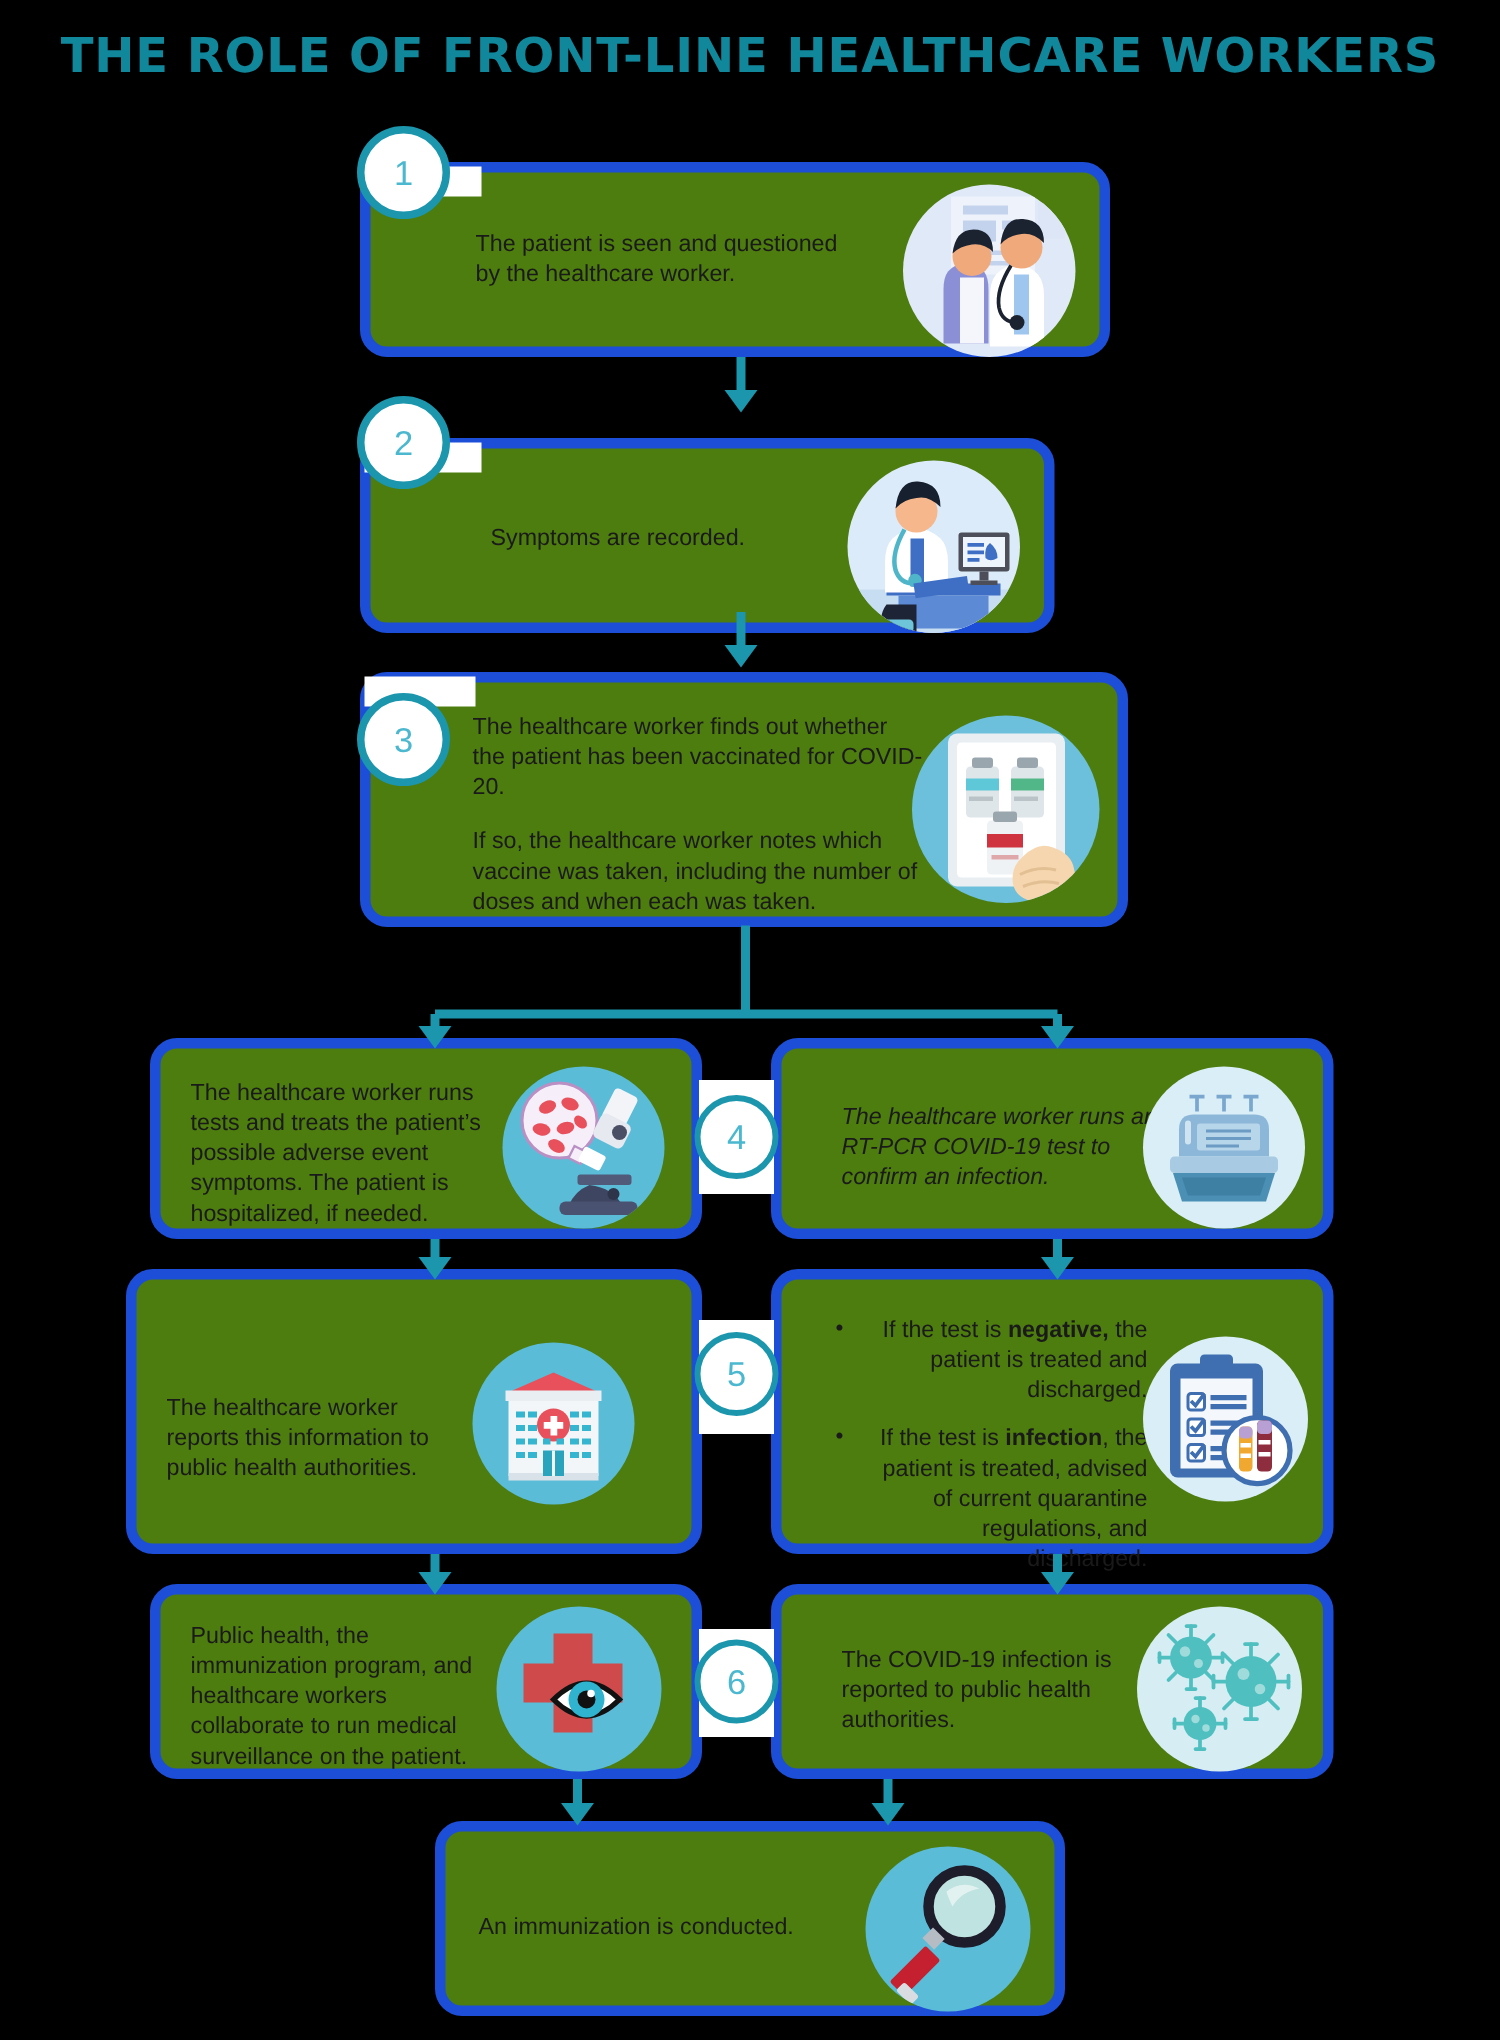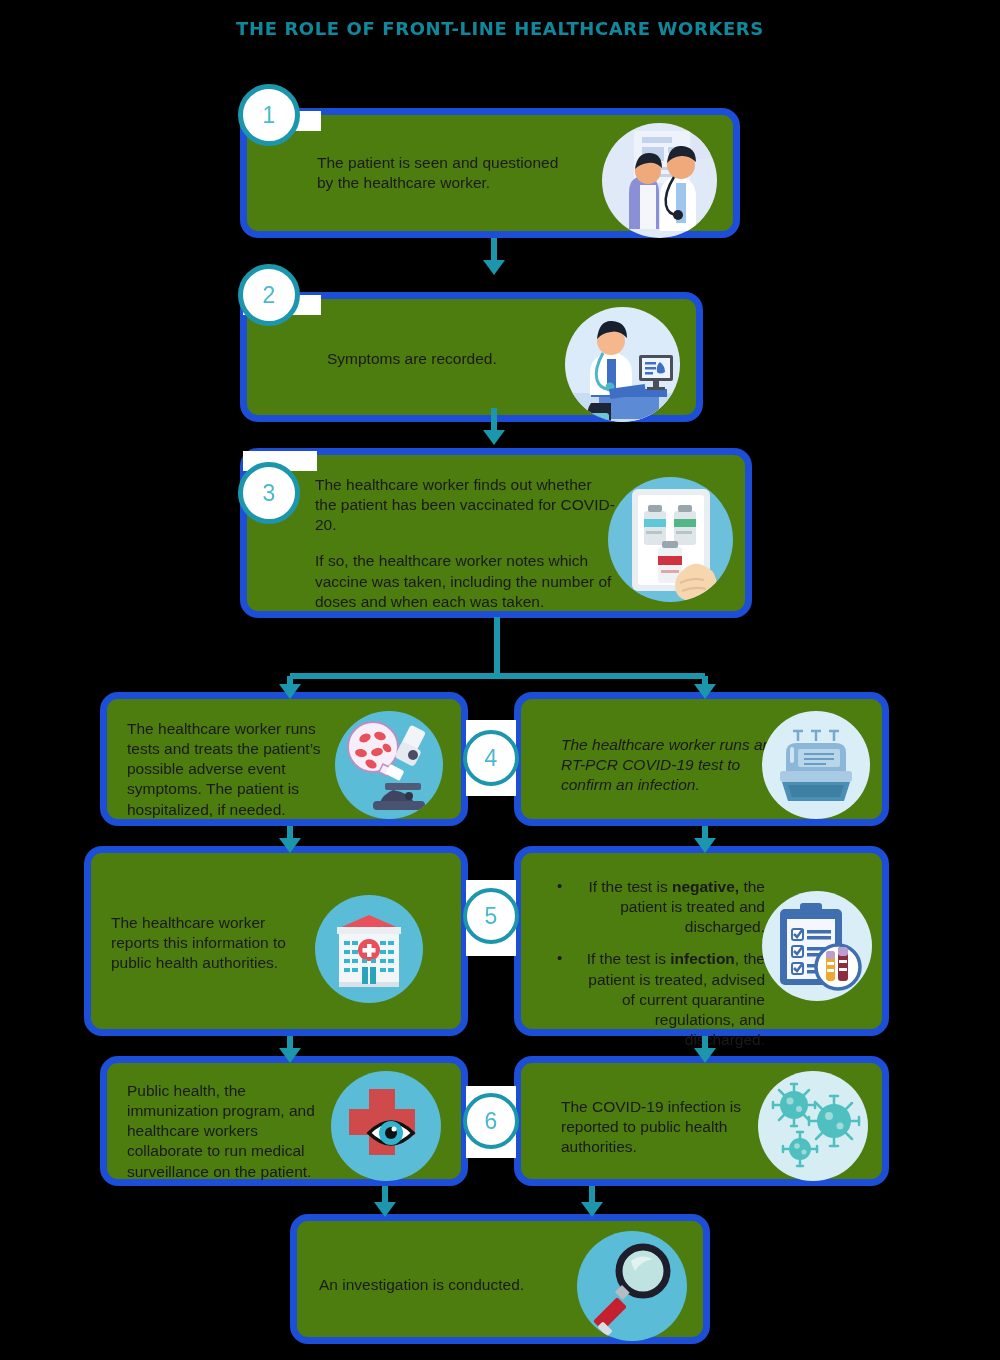--- a/index.html
+++ b/index.html
@@ -10,21 +10,21 @@
     position: relative;
     overflow: hidden;
   }
   #stage { position: absolute; inset: 0; }
 
   
   .title {
     position: absolute; top: 18px; left: 0; width: 1000px;
     text-align: center;
     color: #11879b;
-    font-size: 18px;
+    font-size: 32px;
     font-weight: bold;
     letter-spacing: 0.6px;
     text-transform: uppercase;
     font-family: "DejaVu Sans", sans-serif;
   }
 
   
   .box {
     position: absolute;
     background: #4d7c0f;
@@ -279,21 +279,21 @@
         <path d="M20 71 l68 0 -6 19 -56 0z" fill="#4b8fb5"></path>
         <path d="M26 74 l56 0 -4 12 -48 0z" fill="#3e7fa4"></path>
       </svg>
     </div>
   </div>
 
   <div class="notch" style="left:466px; top:720px; width:50px; height:76px;"></div>
   <div class="numcircle mid" style="left:463px; top:730px;">4</div>
 
   <div class="box" style="left:84px; top:846px; width:384px; height:190px;">
-    <div class="txt" style="left:20px; top:60px; width:195px;">The healthcare worker reports this information to public health authorities.</div>
+    <div class="txt" style="left:20px; top:76px; width:195px;">The healthcare worker reports this information to public health authorities.</div>
     <div class="illus" style="right:38px; top:42px; width:108px; height:108px; background:#5bbcd8;">
       <svg viewBox="0 0 108 108" width="108" height="108">
         <path d="M22 34 l32 -14 32 14z" fill="#e8505b"></path>
         <rect x="22" y="32" width="64" height="7" fill="#e8eef2"></rect>
         <rect x="24" y="39" width="60" height="50" fill="#f2f6f8"></rect>
         <rect x="24" y="87" width="60" height="5" fill="#d8e2e8"></rect>
         <circle cx="54" cy="55" r="11" fill="#e8505b"></circle>
         <rect x="52" y="49" width="4.5" height="13" fill="#ffffff"></rect>
         <rect x="47.5" y="53" width="13" height="4.5" fill="#ffffff"></rect>
         <g fill="#35b5cf">
@@ -443,21 +443,21 @@
           </g>
         </g>
       </svg>
     </div>
   </div>
 
   <div class="notch" style="left:466px; top:1086px; width:50px; height:72px;"></div>
   <div class="numcircle mid" style="left:463px; top:1093px;">6</div>
 
   <div class="box" style="left:290px; top:1214px; width:420px; height:130px;">
-    <div class="txt" style="left:22px; top:54px; width:280px;">An investigation is conducted.</div>
+    <div class="txt" style="left:22px; top:54px; width:280px;">An immunization is conducted.</div>
     <div class="illus" style="right:16px; top:10px; width:110px; height:110px; background:#5bbcd8;">
       <svg viewBox="0 0 110 110" width="110" height="110">
         <circle cx="66" cy="40" r="24" fill="#bfe3e0" stroke="#1d1d2b" stroke-width="7"></circle>
         <path d="M54 30 q10 -8 22 -2 q-12 2 -18 12 q-3 -6 -4 -10z" fill="#ffffff" opacity="0.55"></path>
         <rect x="40" y="56" width="11" height="10" fill="#b5bcc4" transform="rotate(45 45 61)"></rect>
         <rect x="26" y="66" width="14" height="34" rx="2" fill="#c4202f" transform="rotate(45 33 83)"></rect>
         <rect x="21" y="94" width="14" height="8" rx="2" fill="#d9dde1" transform="rotate(45 28 98)"></rect>
       </svg>
     </div>
   </div>

